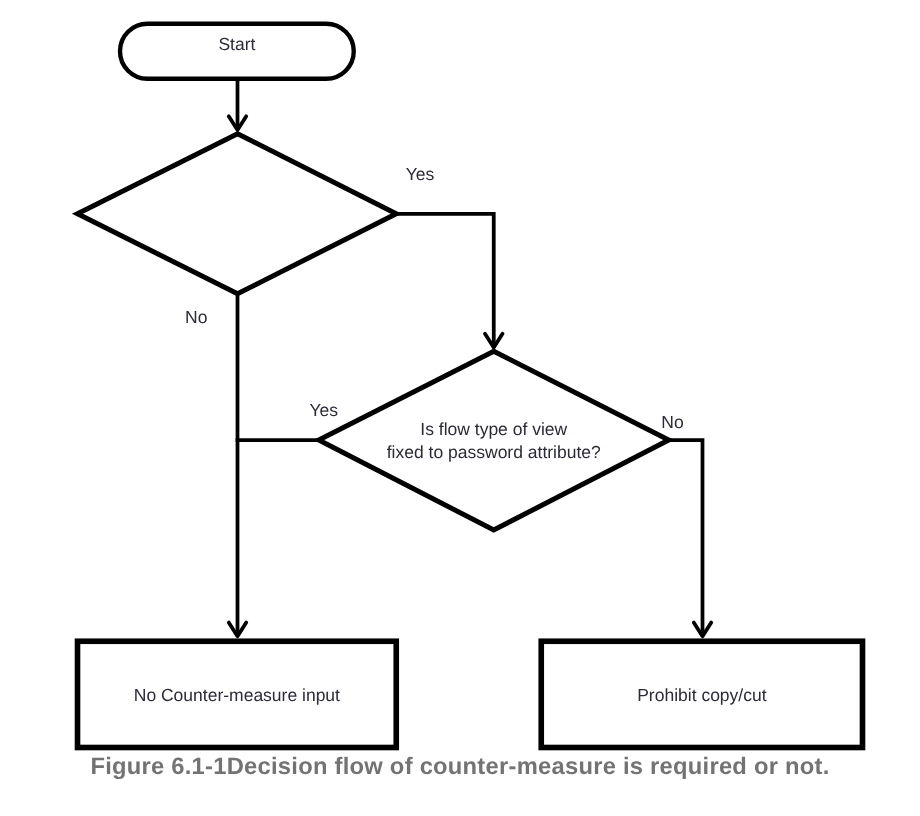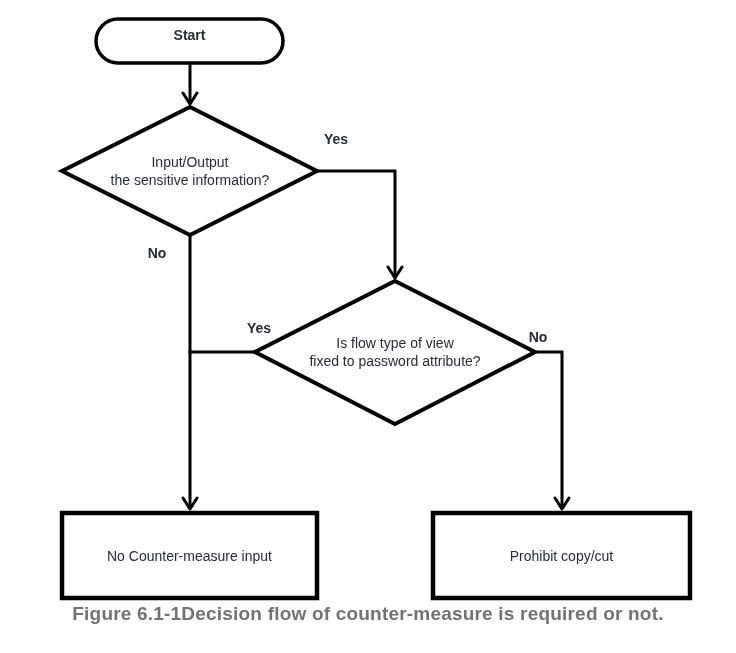--- a/index.html
+++ b/index.html
@@ -21,21 +21,21 @@
     white-space: pre-line;
     font-size: 14px;
     line-height: 18px;
     color: #2b2b38;
   }
   .edge-label {
     position: absolute;
     width: 44px;
     text-align: center;
     font-size: 14px;
-    font-weight: 700;
+    font-weight: 400;
     color: #2b2b38;
   }
   .caption {
     position: absolute;
     left: 0;
     right: 0;
     top: 603px;
     text-align: center;
     font-size: 19px;
     font-weight: 700;
@@ -61,24 +61,22 @@
     <path d="M255,352 L188.5,352" fill="none" stroke="#000000" stroke-width="3"></path>
     <path d="M535,352 L562,352 L562,509" fill="none" stroke="#000000" stroke-width="3" marker-end="url(#arrow)"></path>
 
     <rect x="96" y="19" width="187" height="44" rx="22" ry="22" fill="#ffffff" stroke="#000000" stroke-width="3.5"></rect>
     <polygon points="190,107 317,171 190,235 62,171" fill="#ffffff" stroke="#000000" stroke-width="4" stroke-linejoin="miter"></polygon>
     <polygon points="395,281 535,352 395,424 255,352" fill="#ffffff" stroke="#000000" stroke-width="4" stroke-linejoin="miter"></polygon>
     <rect x="62" y="513" width="255" height="85" fill="#ffffff" stroke="#000000" stroke-width="4.5"></rect>
     <rect x="433" y="513" width="257" height="85" fill="#ffffff" stroke="#000000" stroke-width="4.5"></rect>
   </svg>
 
-  <div class="node-label" style="left:96px; top:19px; width:187px; height:32px;font-weight:bold;">Start</div>
+  <div class="node-label" style="left:96px; top:19px; width:187px; height:32px;">Start</div>
 
-  <div class="node-label" style="left:62px; top:135px; width:256px; height:72px;">Input/Output
-the sensitive information?</div>
 
   <div class="node-label" style="left:255px; top:316px; width:280px; height:72px;">Is flow type of view
 fixed to password attribute?</div>
 
   <div class="node-label" style="left:62px; top:513px; width:255px; height:85px;">No Counter-measure input</div>
 
   <div class="node-label" style="left:433px; top:513px; width:257px; height:85px;">Prohibit copy/cut</div>
 
   <div class="edge-label" style="left:314px; top:131px;">Yes</div>
 

